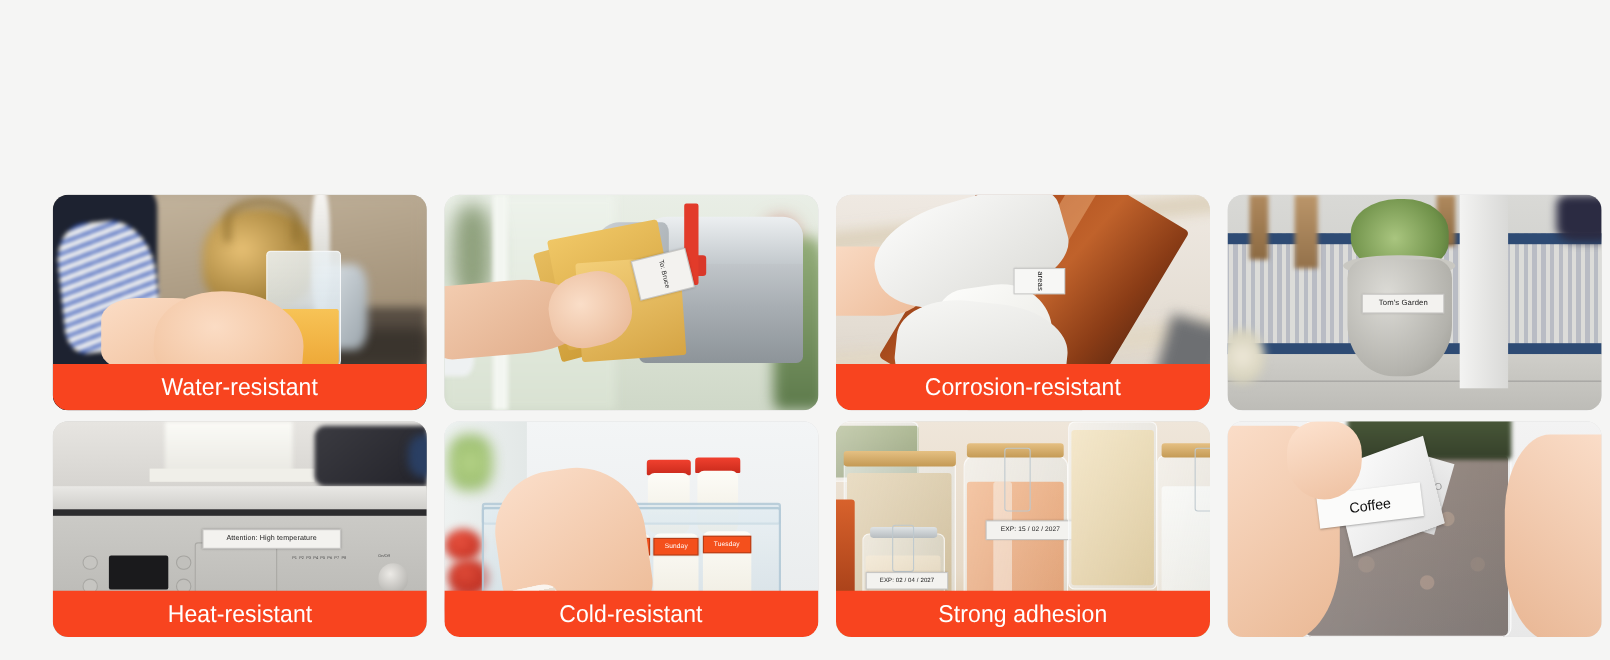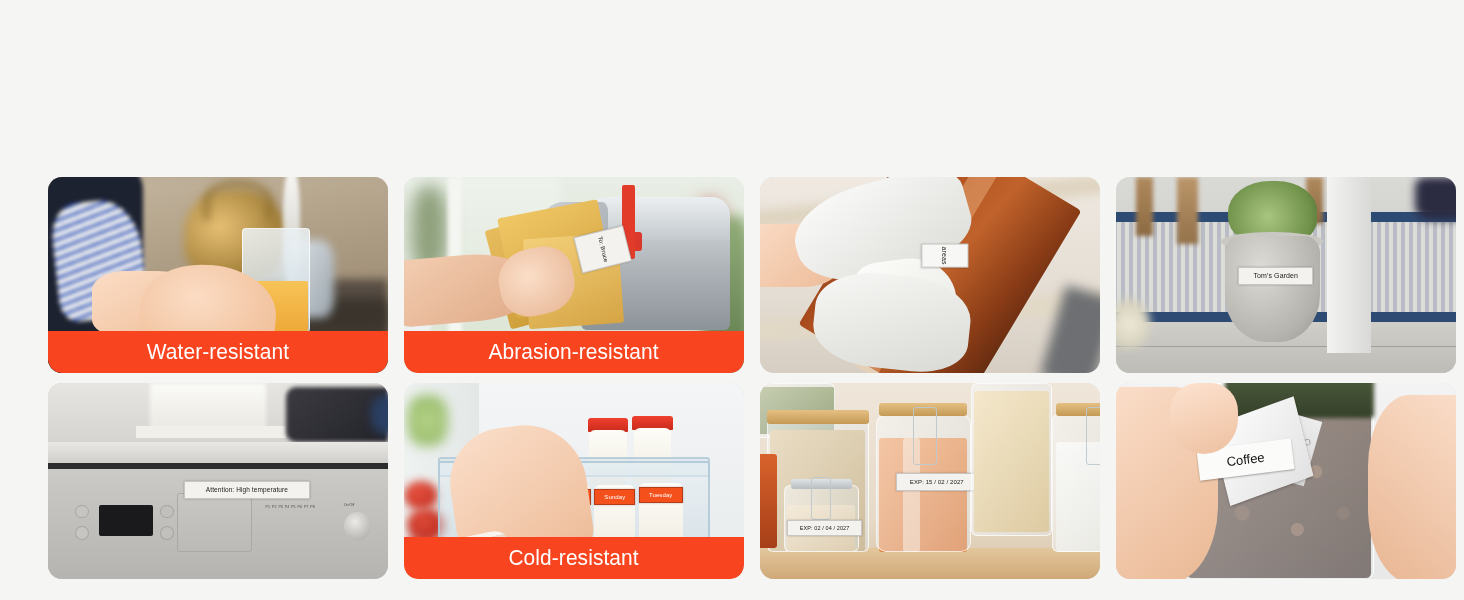--- a/index.html
+++ b/index.html
@@ -283,37 +283,37 @@
         <div class="lyr flag"></div>
         <div class="lyr box-mouth"></div>
         <div class="lyr env2"></div>
         <div class="lyr env1"></div>
         <div class="lyr env3"></div>
         <div class="lyr sleeve2 blur2"></div>
         <div class="lyr arm2"></div>
         <div class="lyr hand2"></div>
         <div class="chip" style="left:53%;top:24%;width:11%;height:26%;transform:rotate(76deg);font-size:6px;">To: Bruce</div>
       </div>
-      <div class="caption">
-        <span>Abrasion-resistant</span>
-      </div>
     </div>
 
     <div class="card">
       <div class="photo c3">
         <div class="lyr bar1 blur6"></div>
         <div class="lyr bar2 blur6"></div>
         <div class="lyr post blur6"></div>
         <div class="lyr rail"></div>
         <div class="lyr railhl"></div>
         <div class="lyr armskin"></div>
         <div class="lyr glovea"></div>
         <div class="lyr cloth"></div>
         <div class="lyr gloveb"></div>
         <div class="chip" style="left:51%;top:28%;width:7%;height:24%;transform:rotate(90deg);font-size:7px;background:#f7f7f5;">areas</div>
+      </div>
+      <div class="caption">
+        <span>Corrosion-resistant</span>
       </div>
     </div>
 
     <div class="card">
       <div class="photo c4">
         <div class="lyr rug"></div>
         <div class="lyr rugedge1"></div>
         <div class="lyr rugedge2"></div>
         <div class="lyr floor"></div>
         <div class="lyr floorline"></div>
@@ -346,20 +346,23 @@
         <div class="lyr sbtn" style="left:33%;top:62%;width:4%;height:7%;"></div>
         <div class="lyr sbtn" style="left:33%;top:73%;width:4%;height:7%;"></div>
         <div class="lyr dispenser"></div>
         <div class="lyr knob"></div>
         <div class="prog" style="left:64%;top:62%;">
           P1&nbsp; P2&nbsp; P3&nbsp; P4&nbsp; P5&nbsp; P6&nbsp; P7&nbsp; P8
         </div>
         <div class="prog" style="left:87%;top:61%;">On/Off</div>
         <div class="chip" style="left:40%;top:50%;width:37%;height:9%;font-size:6.5px;">Attention: High temperature</div>
       </div>
+      <div class="caption">
+        <span>Heat-resistant</span>
+      </div>
     </div>
 
     <div class="card">
       <div class="photo c6">
         <div class="lyr door"></div>
         <div class="lyr greens blur6"></div>
         <div class="lyr tomato1 blur4"></div>
         <div class="lyr tomato2 blur4"></div>
         <div class="lyr tomato3 blur4"></div>
 
@@ -414,20 +417,23 @@
         <div class="clip" style="left:45%;top:12%;width:7%;height:30%;"></div>
         <div class="chip" style="left:40%;top:46%;width:24%;height:9%;font-size:6px;">EXP: 15 / 02 / 2027</div>
 
         <div class="fill" style="left:63%;top:4%;width:22%;height:72%;background:linear-gradient(180deg,#f0d294,#dcb871);"></div>
         <div class="jar" style="left:62%;top:0%;width:24%;height:78%;"></div>
 
         <div class="fill" style="left:87%;top:30%;width:22%;height:56%;background:linear-gradient(180deg,#fbf9f4,#ece7dc);"></div>
         <div class="jar" style="left:86%;top:16%;width:24%;height:70%;"></div>
         <div class="lid" style="left:87%;top:10%;width:22%;height:7%;"></div>
         <div class="clip" style="left:96%;top:12%;width:7%;height:30%;"></div>
+      </div>
+      <div class="caption">
+        <span>Strong adhesion</span>
       </div>
     </div>
 
     <div class="card">
       <div class="photo c8">
         <div class="lyr beans"></div>
         <div class="lyr jar8"></div>
         <div class="lyr cap8 blur2"></div>
         <div class="lyr handL"></div>
         <div class="lyr handR"></div>

